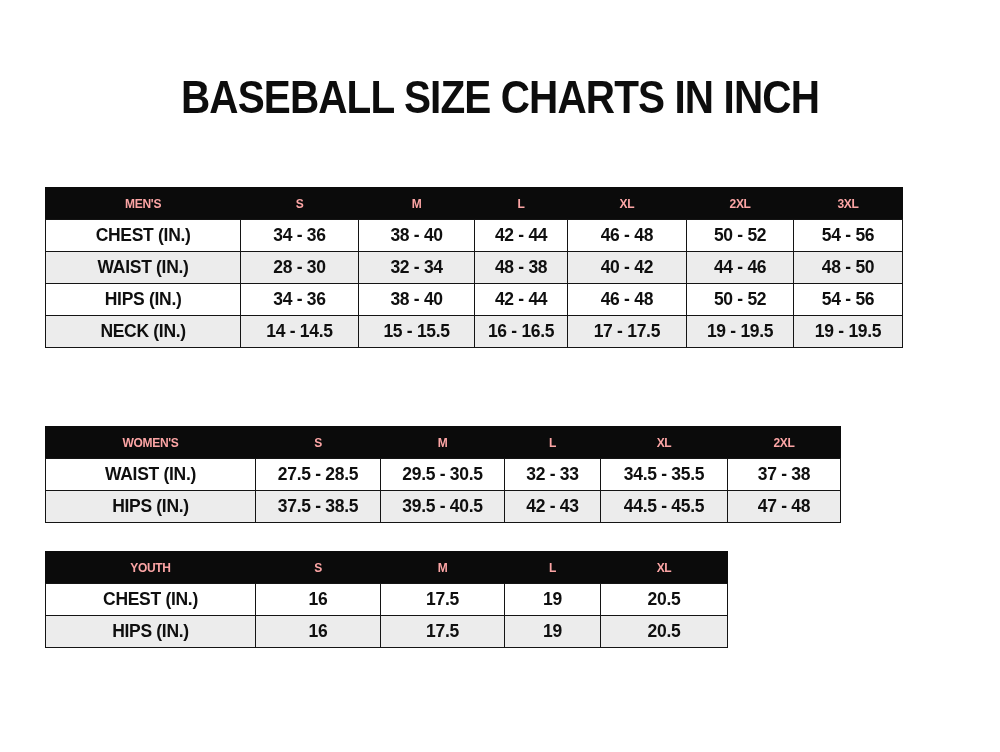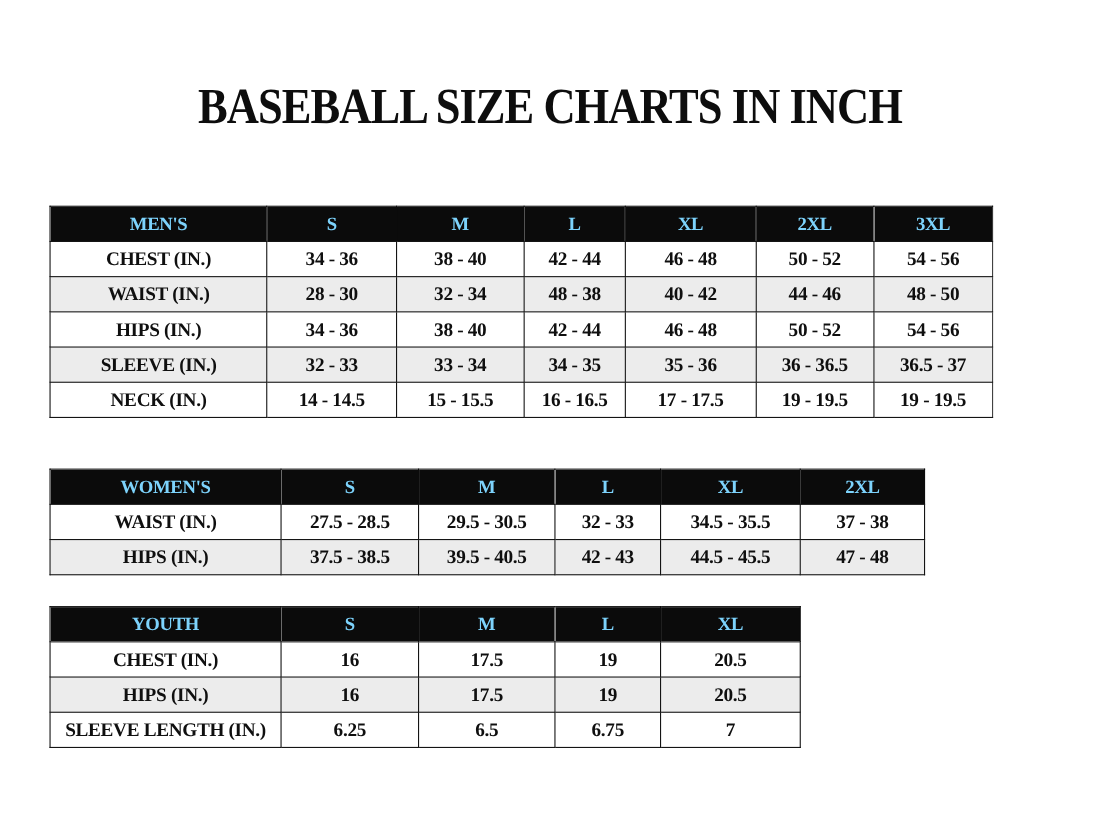--- a/index.html
+++ b/index.html
@@ -1,20 +1,20 @@
 <!DOCTYPE html>
 <html><head>
 <meta charset="utf-8">
 <style>
   html,body{margin:0;padding:0;background:#ffffff;}
   .page{
     position:relative;
     width:903px;height:752px;
     background:#ffffff;
-    font-family:Liberation Serif, serif;
+    font-family:Liberation Sans, sans-serif;
     overflow:hidden;
   }
   .title{
     position:absolute;
     top:70px;left:0;width:1000px;
     text-align:center;
     font-size:46px;
     font-weight:bold;
     color:#0d0d0d;
     letter-spacing:-1px;
@@ -38,25 +38,25 @@
     font-weight:bold;
     font-size:17.5px;
     color:#0f0f0f;
     letter-spacing:-0.3px;
     padding:0;
     white-space:nowrap;
     overflow:hidden;
   }
   thead th{
     background:#0b0b0b;
-    color:#7dd3fc;
+    color:#fca5a5;
     border-color:#0b0b0b;
     border-bottom-color:#141414;
     height:31px;
-    font-size:17px;
+    font-size:12px;
   }
   tbody tr:nth-child(even) td{background:#ececec;}
   tbody tr:nth-child(odd) td{background:#ffffff;}
   
   col.c0{width:210px;}
   col.c1{width:125px;}
   col.c2{width:124px;}
   col.c3{width:96px;}
   col.c4{width:127px;}
   col.c5{width:113px;}
@@ -112,29 +112,20 @@
           <tr>
             <td>HIPS (IN.)</td>
             <td>34 - 36</td>
             <td>38 - 40</td>
             <td>42 - 44</td>
             <td>46 - 48</td>
             <td>50 - 52</td>
             <td>54 - 56</td>
           </tr>
           <tr>
-            <td>SLEEVE (IN.)</td>
-            <td>32 - 33</td>
-            <td>33 - 34</td>
-            <td>34 - 35</td>
-            <td>35 - 36</td>
-            <td>36 - 36.5</td>
-            <td>36.5 - 37</td>
-          </tr>
-          <tr>
             <td>NECK (IN.)</td>
             <td>14 - 14.5</td>
             <td>15 - 15.5</td>
             <td>16 - 16.5</td>
             <td>17 - 17.5</td>
             <td>19 - 19.5</td>
             <td>19 - 19.5</td>
           </tr>
         </tbody>
       </table>
@@ -205,23 +196,16 @@
             <td>19</td>
             <td>20.5</td>
           </tr>
           <tr>
             <td>HIPS (IN.)</td>
             <td>16</td>
             <td>17.5</td>
             <td>19</td>
             <td>20.5</td>
           </tr>
-          <tr>
-            <td>SLEEVE LENGTH (IN.)</td>
-            <td>6.25</td>
-            <td>6.5</td>
-            <td>6.75</td>
-            <td>7</td>
-          </tr>
         </tbody>
       </table>
     </div>
 </div>
 
 </body></html>

